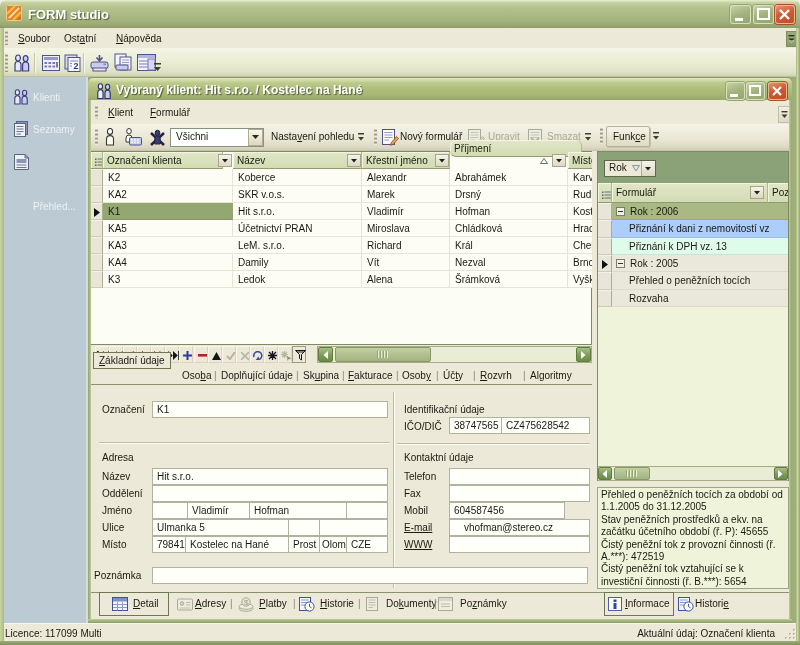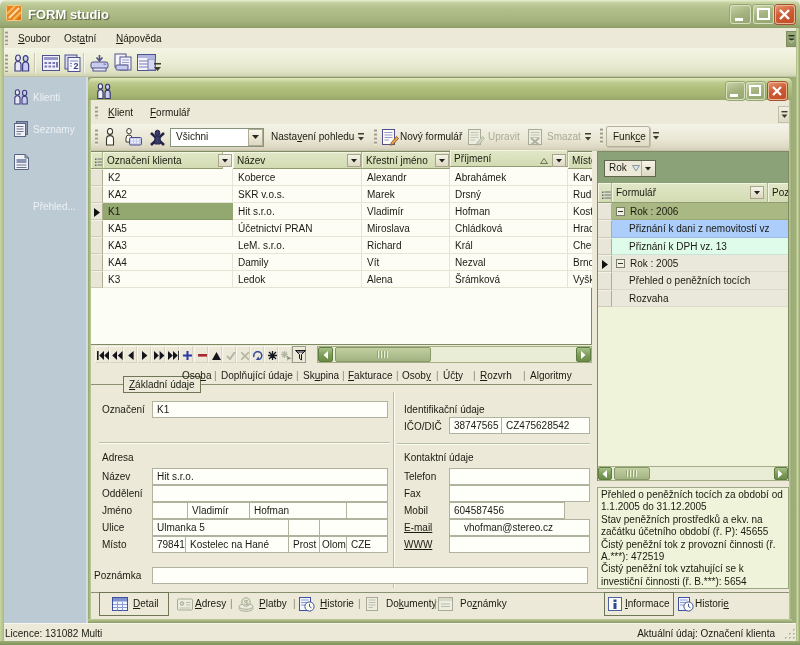--- a/index.html
+++ b/index.html
@@ -177,21 +177,21 @@
         <rect x="2.5" y="5" width="10" height="4" fill="#8c94b4"></rect>
         <g stroke="#6c748e">
           <path d="M2.5 11 L12.5 11 M2.5 13.5 L12.5 13.5"></path>
         </g>
       </svg>
 </div>
 
 <div class="abs" style="left:88px;top:77px;width:708px;height:546px;background:#9fae78;"></div>
 
 <div id="sbar"></div>
-<span class="abs" style="left:5px;top:628px;">Licence: 131082 Multi</span>
+<span class="abs" style="left:5px;top:628px;">Licence: 117099 Multi</span>
 <span class="abs" style="right:25px;top:628px;">Aktuální údaj: Označení klienta</span>
 <svg style="left:783px;top:627px" width="14" height="14">
       <g fill="#b8b5a0">
         <rect x="10" y="10" width="2" height="2"></rect>
         <rect x="10" y="6" width="2" height="2"></rect>
         <rect x="6" y="10" width="2" height="2"></rect>
         <rect x="10" y="2" width="2" height="2"></rect>
         <rect x="6" y="6" width="2" height="2"></rect>
         <rect x="2" y="10" width="2" height="2"></rect>
       </g>
@@ -209,20 +209,21 @@
 <div class="abs" style="left:796px;top:28px;width:4px;height:613px;background:linear-gradient(90deg,#a8b87e,#cbd7a4 40%,#8fa268);"></div>
 <div class="abs" style="left:0;top:641px;width:800px;height:4px;background:linear-gradient(#9dad76,#7f925c);"></div>
 
 <div id="iwin">
 <div id="itb"></div>
 <div class="abs" style="left:0px;top:22px;width:3px;height:519px;background:linear-gradient(90deg,#93a46e,#bdcb95);"></div>
 <div class="abs" style="left:701px;top:22px;width:3px;height:519px;background:linear-gradient(90deg,#bdcb95,#93a46e);"></div>
 <div class="abs" style="left:0px;top:541px;width:704px;height:4px;background:linear-gradient(#bdcb95,#8a9b64);"></div>
 <div class="abs" style="left:3px;top:22px;width:698px;height:519px;background:#ece9d8;"></div>
 </div>
+<span class="ttxt" style="left:116px;top:83px;font-size:12px;">Vybraný klient: Hit s.r.o. / Kostelec na Hané</span>
 <div id="ititleicon">
 <svg style="left:96px;top:83px" width="17" height="17">
         <g stroke="#30306c" stroke-width="1.1" fill="#f0f0f8">
           <ellipse cx="4.4" cy="3.4" rx="2.1" ry="2.7"></ellipse>
           <path d="M1.8 15.5 L1.8 9.5 Q1.8 6.8 4.4 6.8 Q7 6.8 7 9.5 L7 15.5 Z"></path>
           <ellipse cx="11.6" cy="3.9" rx="2.1" ry="2.7" fill="#c8ccf0"></ellipse>
           <path d="M9 15.5 L9 10 Q9 7.3 11.6 7.3 Q14.2 7.3 14.2 10 L14.2 15.5 Z" fill="#c8ccf0"></path>
         </g>
       </svg>
 </div>
@@ -333,21 +334,21 @@
         </g>
         <g fill="#4a4a6a" opacity="0.85">
           <rect x="0" y="0.5" width="1.5" height="1.5"></rect>
           <rect x="0" y="3.5" width="1.5" height="1.5"></rect>
           <rect x="0" y="6.5" width="1.5" height="1.5"></rect>
         </g>
       </svg></div>
 <div class="gh" style="left:103px;top:152px;width:120px;">Označení klienta</div>
 <div class="gh" style="left:233px;top:152px;width:129px;">Název</div>
 <div class="gh" style="left:362px;top:152px;width:88px;">Křestní jméno</div>
-<div class="gh" style="left:450px;top:150px;width:118px;">Příjmení</div>
+<div class="gh" style="left:450px;top:140px;width:132px;border-radius:6px;">Příjmení</div>
 <div class="gh" style="left:568px;top:152px;width:24px;border-right:none;">Místo</div>
 <div class="drop" style="left:218px;top:154px;"></div>
     <svg style="left:222px;top:159px" width="7" height="4">
       <path d="M0 0 L6 0 L3 3.5 Z" fill="#20201a"></path>
     </svg>
 <div class="drop" style="left:347px;top:154px;"></div>
     <svg style="left:351px;top:159px" width="7" height="4">
       <path d="M0 0 L6 0 L3 3.5 Z" fill="#20201a"></path>
     </svg>
 <div class="drop" style="left:435px;top:154px;"></div>
@@ -503,21 +504,21 @@
         <g stroke="#95a472" stroke-width="1">
           <path d="M1.5 0 L1.5 7 M4.5 0 L4.5 7 M7.5 0 L7.5 7 M10.5 0 L10.5 7"></path>
         </g>
         <g stroke="#e8efd8" stroke-width="1">
           <path d="M2.5 0 L2.5 7 M5.5 0 L5.5 7 M8.5 0 L8.5 7 M11.5 0 L11.5 7"></path>
         </g>
       </svg>
 </div>
 
 <div class="abs" style="left:91px;top:384px;width:501px;height:1px;background:#8a9171;"></div>
-<div class="tabact" style="left:93px;top:376px;height:17px;padding:2px 5px 0 5px;margin-left:30px;"><span class="u">Z</span>ákladní údaje</div>
+<div class="tabact" style="left:93px;top:352px;height:17px;padding:2px 5px 0 5px;"><span class="u">Z</span>ákladní údaje</div>
 <span class="abs" style="left:182px;top:370px;">Oso<span class="u">b</span>a</span>
     <span class="abs tsp" style="left:214px;top:370px;">|</span>
     <span class="abs" style="left:221px;top:370px;">Doplňující údaje</span>
     <span class="abs tsp" style="left:296px;top:370px;">|</span>
     <span class="abs" style="left:303px;top:370px;">Sk<span class="u">u</span>pina</span>
     <span class="abs tsp" style="left:342px;top:370px;">|</span>
     <span class="abs" style="left:348px;top:370px;"><span class="u">F</span>akturace</span>
     <span class="abs tsp" style="left:396px;top:370px;">|</span>
     <span class="abs" style="left:402px;top:370px;">Osob<span class="u">y</span></span>
     <span class="abs tsp" style="left:436px;top:370px;">|</span>

